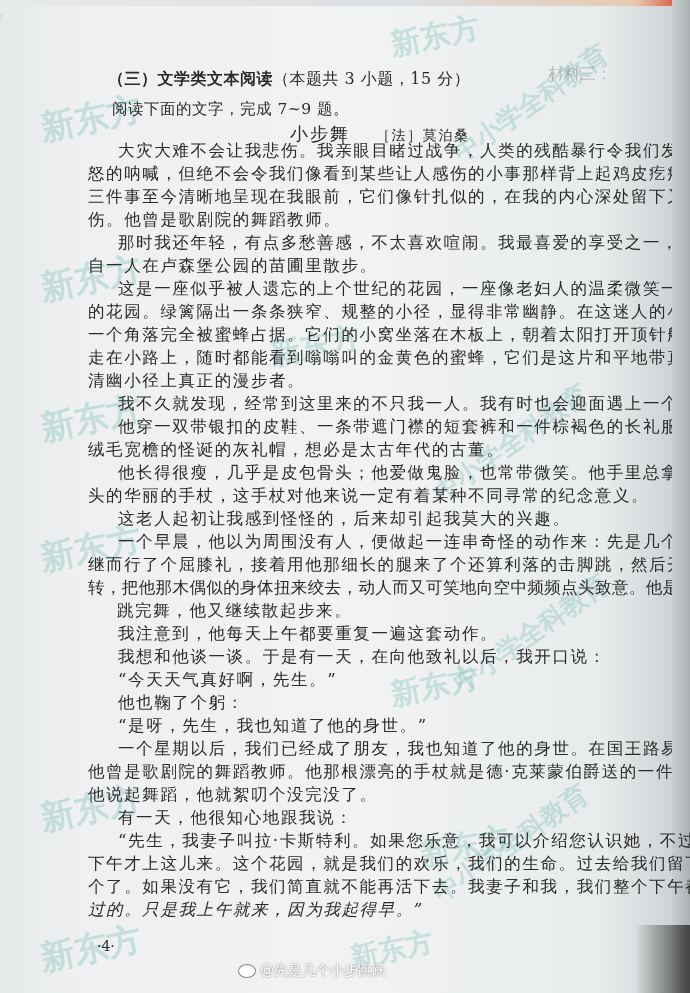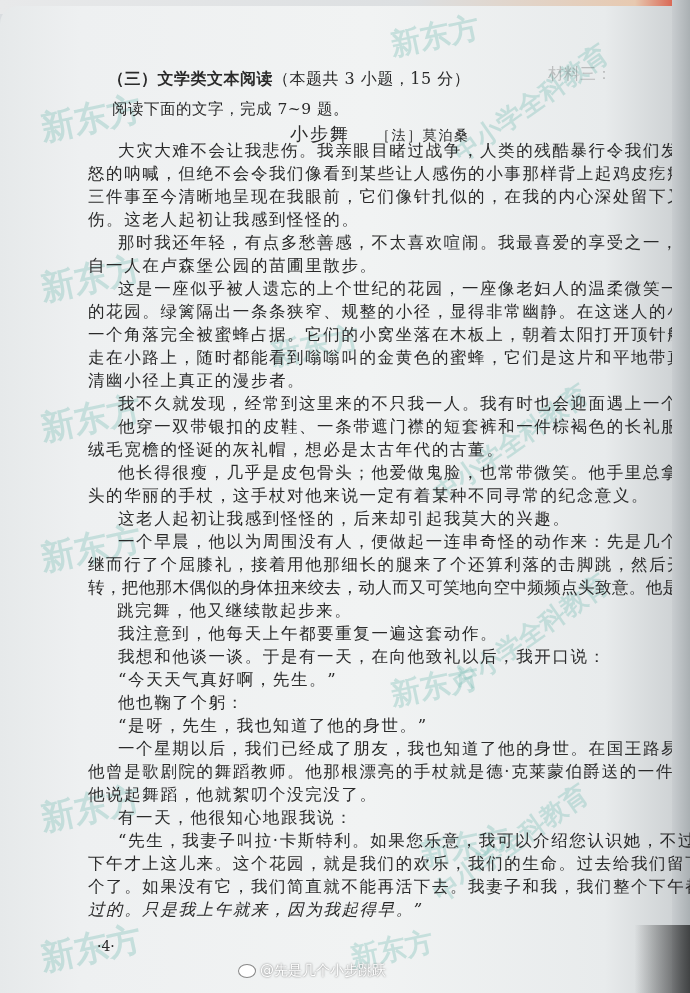--- a/index.html
+++ b/index.html
@@ -84,21 +84,21 @@
       <b>（三）文学类文本阅读</b><span>（本题共 3 小题，15 分）</span>
     </div>
     <div class="line" style="left:112px;top:92px;font-size:15.5px;letter-spacing:0.5px;">阅读下面的文字，完成 7~9 题。</div>
     <div class="line" style="left:290px;top:117px;">
       <span class="story-title">小步舞</span><span class="story-author">［法］莫泊桑</span>
     </div>
 
     <div class="line" style="left: 118px; top: 134px;">大灾大难不会让我悲伤。我亲眼目睹过战争，人类的残酷暴行令我们发出恐惧和愤</div>
     <div class="line" style="left: 88px; top: 157px;">怒的呐喊，但绝不会令我们像看到某些让人感伤的小事那样背上起鸡皮疙瘩。有那么两</div>
     <div class="line" style="left: 88px; top: 180px;">三件事至今清晰地呈现在我眼前，它们像针扎似的，在我的内心深处留下又细又长的创</div>
-    <div class="line" style="left: 88px; top: 203px;">伤。这老人起初让我感到怪怪的。</div>
+    <div class="line" style="left: 88px; top: 203px;">伤。他曾是歌剧院的舞蹈教师。</div>
     <div class="line" style="left: 118px; top: 226px;">那时我还年轻，有点多愁善感，不太喜欢喧闹。我最喜爱的享受之一，就是早上独</div>
     <div class="line" style="left: 88px; top: 249px;">自一人在卢森堡公园的苗圃里散步。</div>
     <div class="line" style="left: 118px; top: 272px;">这是一座似乎被人遗忘的上个世纪的花园，一座像老妇人的温柔微笑一样依然美丽</div>
     <div class="line" style="left: 88px; top: 295px;">的花园。绿篱隔出一条条狭窄、规整的小径，显得非常幽静。在这迷人的小树林里，有</div>
     <div class="line" style="left: 88px; top: 318px;">一个角落完全被蜜蜂占据。它们的小窝坐落在木板上，朝着太阳打开顶针般大的小门。</div>
     <div class="line" style="left: 88px; top: 341px;">走在小路上，随时都能看到嗡嗡叫的金黄色的蜜蜂，它们是这片和平地带真正的主人，</div>
     <div class="line" style="left: 88px; top: 364px;">清幽小径上真正的漫步者。</div>
     <div class="line" style="left: 118px; top: 387px;">我不久就发现，经常到这里来的不只我一人。我有时也会迎面遇上一个小老头儿。</div>
     <div class="line" style="left: 118px; top: 410px;">他穿一双带银扣的皮鞋、一条带遮门襟的短套裤和一件棕褐色的长礼服，戴一顶长</div>
     <div class="line" style="left: 88px; top: 433px;">绒毛宽檐的怪诞的灰礼帽，想必是太古年代的古董。</div>

